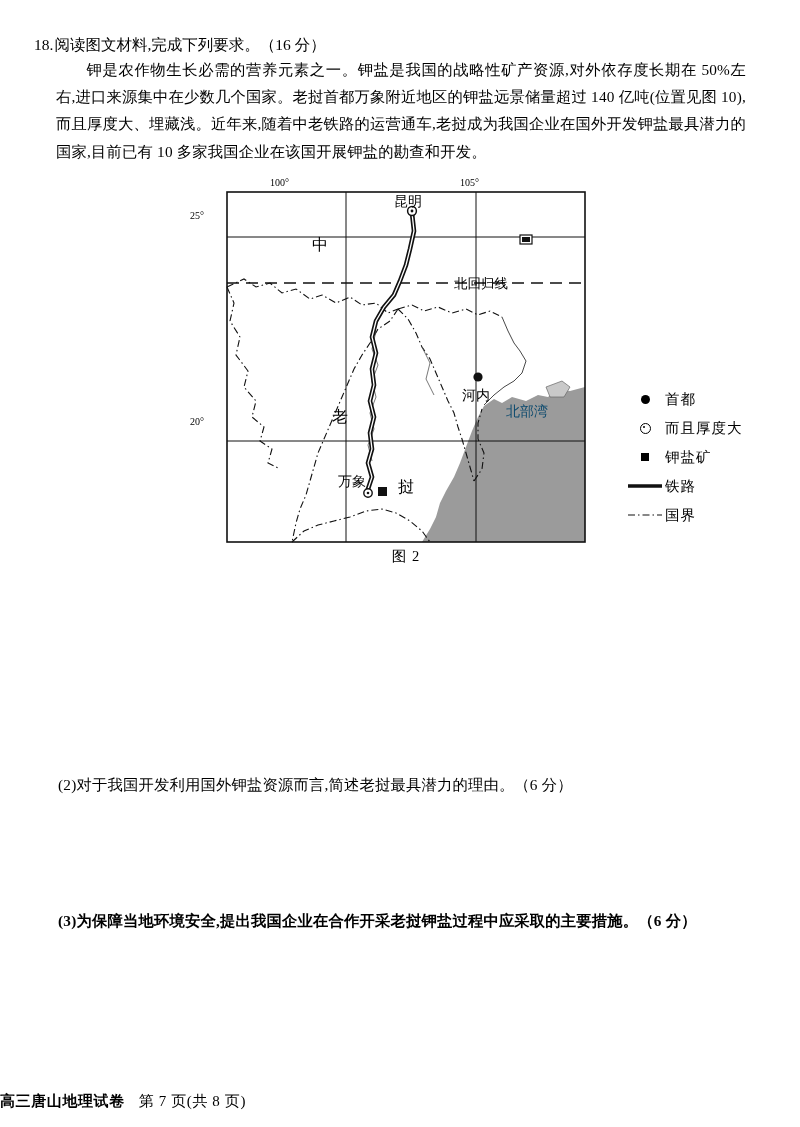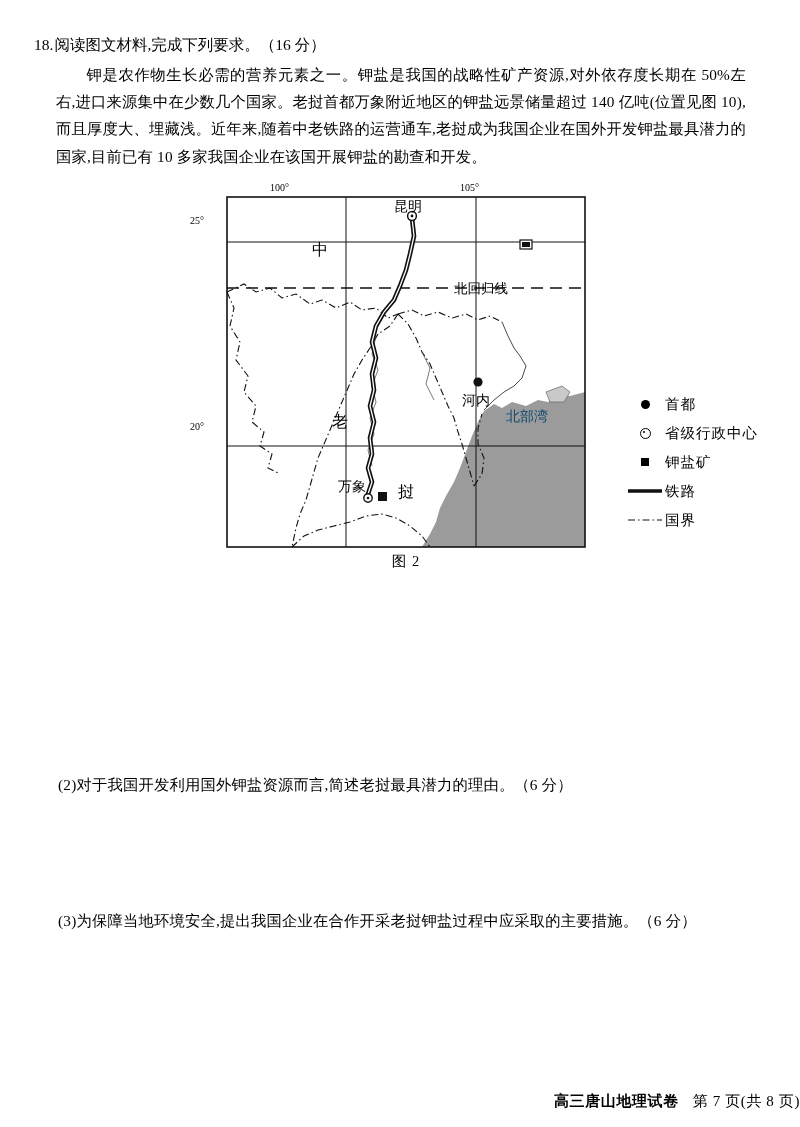--- a/index.html
+++ b/index.html
@@ -28,21 +28,20 @@
     line-height: 1.42;
   }
   .stem-head {
     display: flex;
     align-items: baseline;
     gap: 1px;
     padding-left: 4px;
   }
   .qnum { white-space: pre; }
   .body-text {
-    margin-top: 5px;
     padding-left: 26px;
     font-size: 15.3px;
     line-height: 1.78;
     text-align: justify;
     letter-spacing: 0.2px;
   }
   .indent2 { text-indent: 2em; }
 
   
   .figure {
@@ -118,28 +117,28 @@
 
   
   .subq {
     font-size: 15.3px;
     line-height: 1.68;
     padding-left: 28px;
     letter-spacing: 0.2px;
   }
   .sq1 { position: absolute; left: 30px; right: 50px; top: 634px; }
   .sq2 { position: absolute; left: 30px; right: 50px; top: 772px; }
-  .sq3 { position: absolute; left: 30px; right: 50px; top: 908px; }
+  .sq3 { position: absolute; left: 30px; right: 50px; top: 908px; font-weight: bold; }
 
   
   .footer {
     position: absolute;
     left: 0; right: 0;
     top: 1092px;
-    text-align: right;
+    text-align: left;
     font-size: 15px;
     letter-spacing: 0.6px;
   }
   .footer b { font-weight: 700; }
   .footer .pg { margin-left: 14px; }
 </style>
 </head>
 <body>
 
 <div class="page">
@@ -261,21 +260,21 @@
       <div class="legend-row">
         <span class="legend-sym">
             <span class="dot-filled"></span>
           </span>
         <span class="legend-label">首都</span>
       </div>
       <div class="legend-row">
         <span class="legend-sym">
             <span class="dot-ring"></span>
           </span>
-        <span class="legend-label">省级行政中心</span>
+        <span class="legend-label">而且厚度大</span>
       </div>
       <div class="legend-row">
         <span class="legend-sym">
             <span class="sq-filled"></span>
           </span>
         <span class="legend-label">钾盐矿</span>
       </div>
       <div class="legend-row">
         <span class="legend-sym">
           <svg width="36" height="10" viewBox="0 0 36 10">

